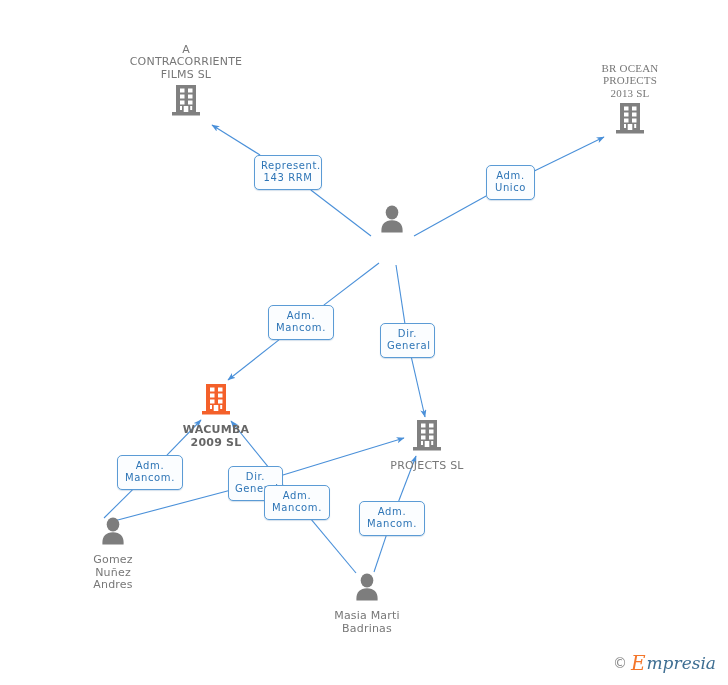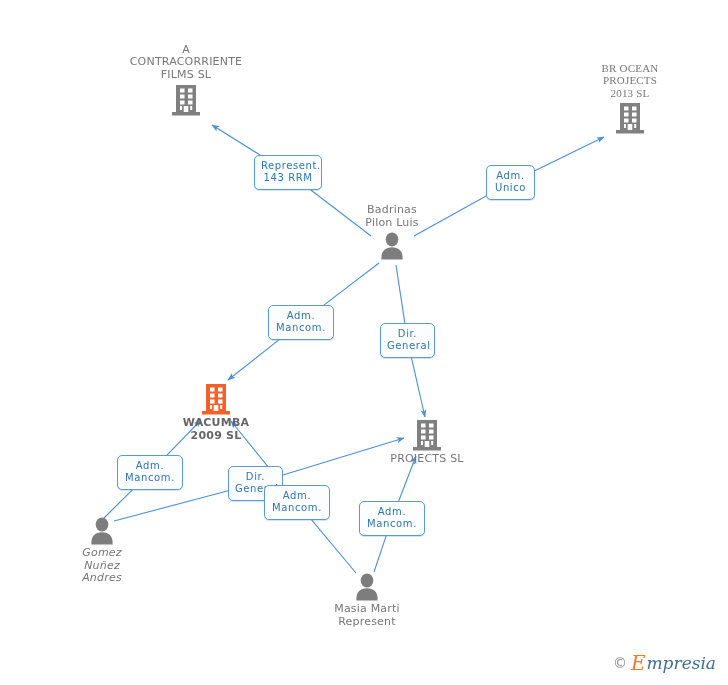--- a/index.html
+++ b/index.html
@@ -27,21 +27,21 @@
   .node-icon {
     display: block;
     margin: 0 auto;
   }
   .node-label {
     font-size: 11px;
     line-height: 12.5px;
     color: #777777;
     letter-spacing: 0.2px;
     white-space: pre-line;
-    margin-top: 1px;
+    margin-top: 8px;
   }
   .node-label.focus {
     color: #666666;
     font-weight: bold;
   }
   .node-label.above {
     margin-top: 0;
     margin-bottom: 2px;
   }
   .edge-label {
@@ -165,22 +165,20 @@
         <rect x="9" y="11.5" width="4.5" height="4" fill="#ffffff"></rect>
         <rect x="17" y="11.5" width="4.5" height="4" fill="#ffffff"></rect>
         <rect x="9" y="17.5" width="4.5" height="4" fill="#ffffff"></rect>
         <rect x="17" y="17.5" width="4.5" height="4" fill="#ffffff"></rect>
         <rect x="12.7" y="23" width="4.6" height="6" fill="#ffffff"></rect>
         <rect x="9" y="23" width="2" height="4" fill="#ffffff"></rect>
         <rect x="19.2" y="23" width="2" height="4" fill="#ffffff"></rect>
       </svg>
     </div>
     <div class="node" style="width: 150px; left: 317px; top: 204px;">
-      <div class="node-label above">Badrinas
-Pilon Luis</div>
       <svg width="28" height="30" viewBox="0 0 28 30" class="node-icon">
         <ellipse cx="14" cy="8.5" rx="6.3" ry="7" fill="#7D7D7D"></ellipse>
         <path d="M14,16.2 C21,16.2 24.6,20.4 24.6,26.5 L24.6,28.5 L3.4,28.5 L3.4,26.5 C3.4,20.4 7,16.2 14,16.2 Z" fill="#7D7D7D"></path>
       </svg>
     </div>
     <div class="node" style="width: 150px; left: 141px; top: 382px;">
       <svg width="30" height="34" viewBox="0 0 30 34" class="node-icon">
         <path d="M5,2 H25 V29 H5 Z" fill="#F4602A"></path>
         <rect x="1" y="29" width="28" height="3.5" fill="#F4602A"></rect>
         <rect x="9" y="5.5" width="4.5" height="4" fill="#ffffff"></rect>
@@ -205,36 +203,36 @@
         <rect x="9" y="11.5" width="4.5" height="4" fill="#ffffff"></rect>
         <rect x="17" y="11.5" width="4.5" height="4" fill="#ffffff"></rect>
         <rect x="9" y="17.5" width="4.5" height="4" fill="#ffffff"></rect>
         <rect x="17" y="17.5" width="4.5" height="4" fill="#ffffff"></rect>
         <rect x="12.7" y="23" width="4.6" height="6" fill="#ffffff"></rect>
         <rect x="9" y="23" width="2" height="4" fill="#ffffff"></rect>
         <rect x="19.2" y="23" width="2" height="4" fill="#ffffff"></rect>
       </svg>
       <div class="node-label">PROJECTS SL</div>
     </div>
-    <div class="node" style="width: 150px; left: 27px; top: 516px; font-style: italic;">
+    <div class="node" style="width: 150px; left: 38px; top: 516px;">
       <svg width="28" height="30" viewBox="0 0 28 30" class="node-icon">
         <ellipse cx="14" cy="8.5" rx="6.3" ry="7" fill="#7D7D7D"></ellipse>
         <path d="M14,16.2 C21,16.2 24.6,20.4 24.6,26.5 L24.6,28.5 L3.4,28.5 L3.4,26.5 C3.4,20.4 7,16.2 14,16.2 Z" fill="#7D7D7D"></path>
       </svg>
       <div class="node-label">Gomez
 Nuñez
 Andres</div>
     </div>
     <div class="node" style="width: 150px; left: 292px; top: 572px;">
       <svg width="28" height="30" viewBox="0 0 28 30" class="node-icon">
         <ellipse cx="14" cy="8.5" rx="6.3" ry="7" fill="#7D7D7D"></ellipse>
         <path d="M14,16.2 C21,16.2 24.6,20.4 24.6,26.5 L24.6,28.5 L3.4,28.5 L3.4,26.5 C3.4,20.4 7,16.2 14,16.2 Z" fill="#7D7D7D"></path>
       </svg>
       <div class="node-label">Masia Marti
-Represent</div>
+Badrinas</div>
     </div>
   </div>
 <div id="labels-layer">
     <div class="edge-label" style="left: 254px; top: 155px; width: 68px; height: 35px;">Represent.
 143 RRM</div>
     <div class="edge-label" style="left: 486px; top: 165px; width: 49px; height: 35px;">Adm.
 Unico</div>
     <div class="edge-label" style="left: 268px; top: 305px; width: 66px; height: 35px;">Adm.
 Mancom.</div>
     <div class="edge-label" style="left: 380px; top: 323px; width: 55px; height: 35px;">Dir.

